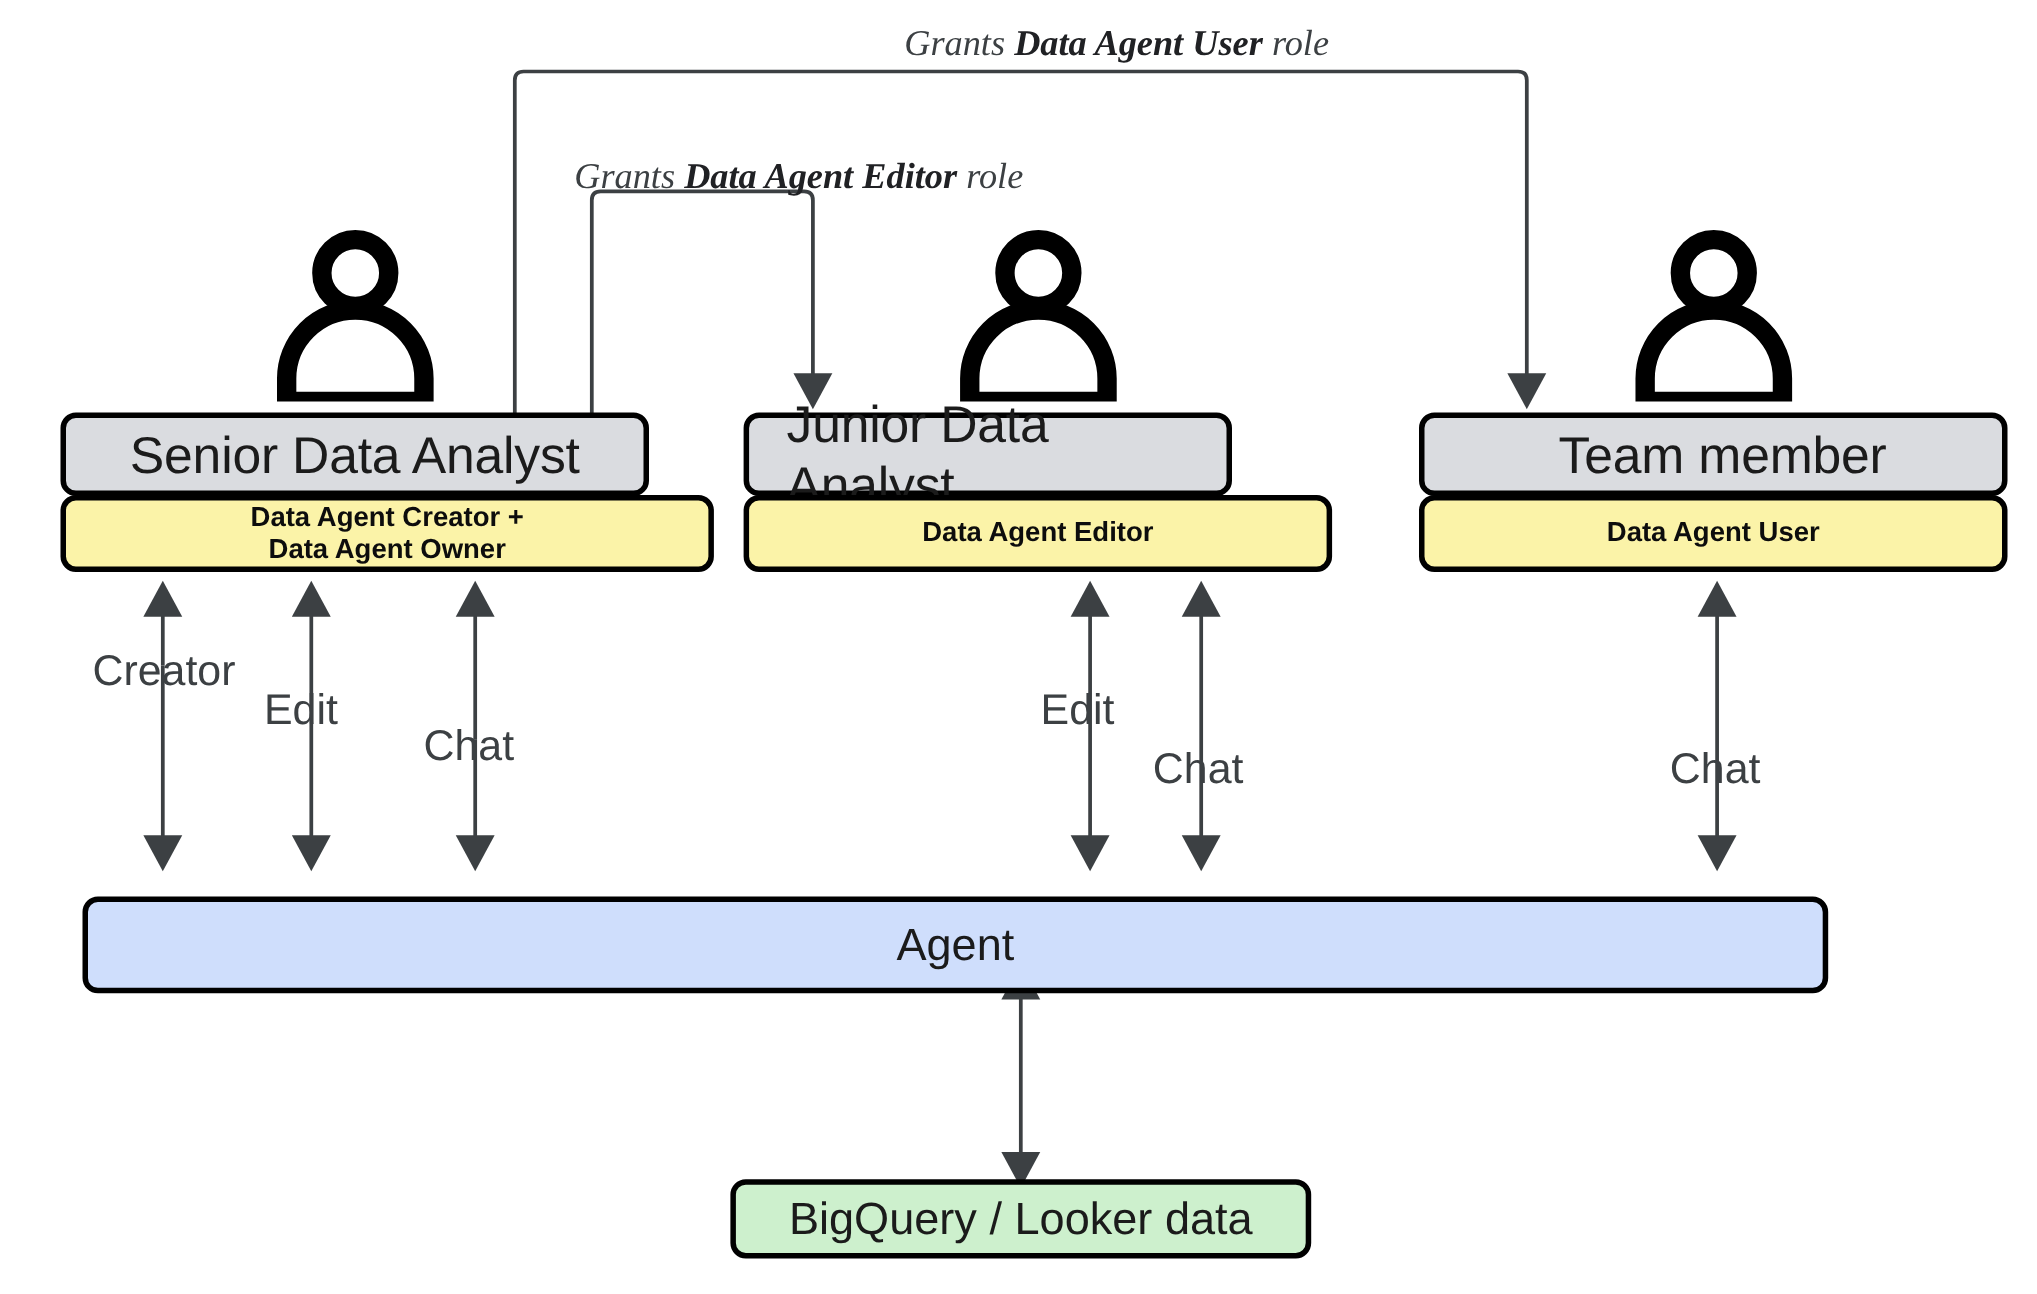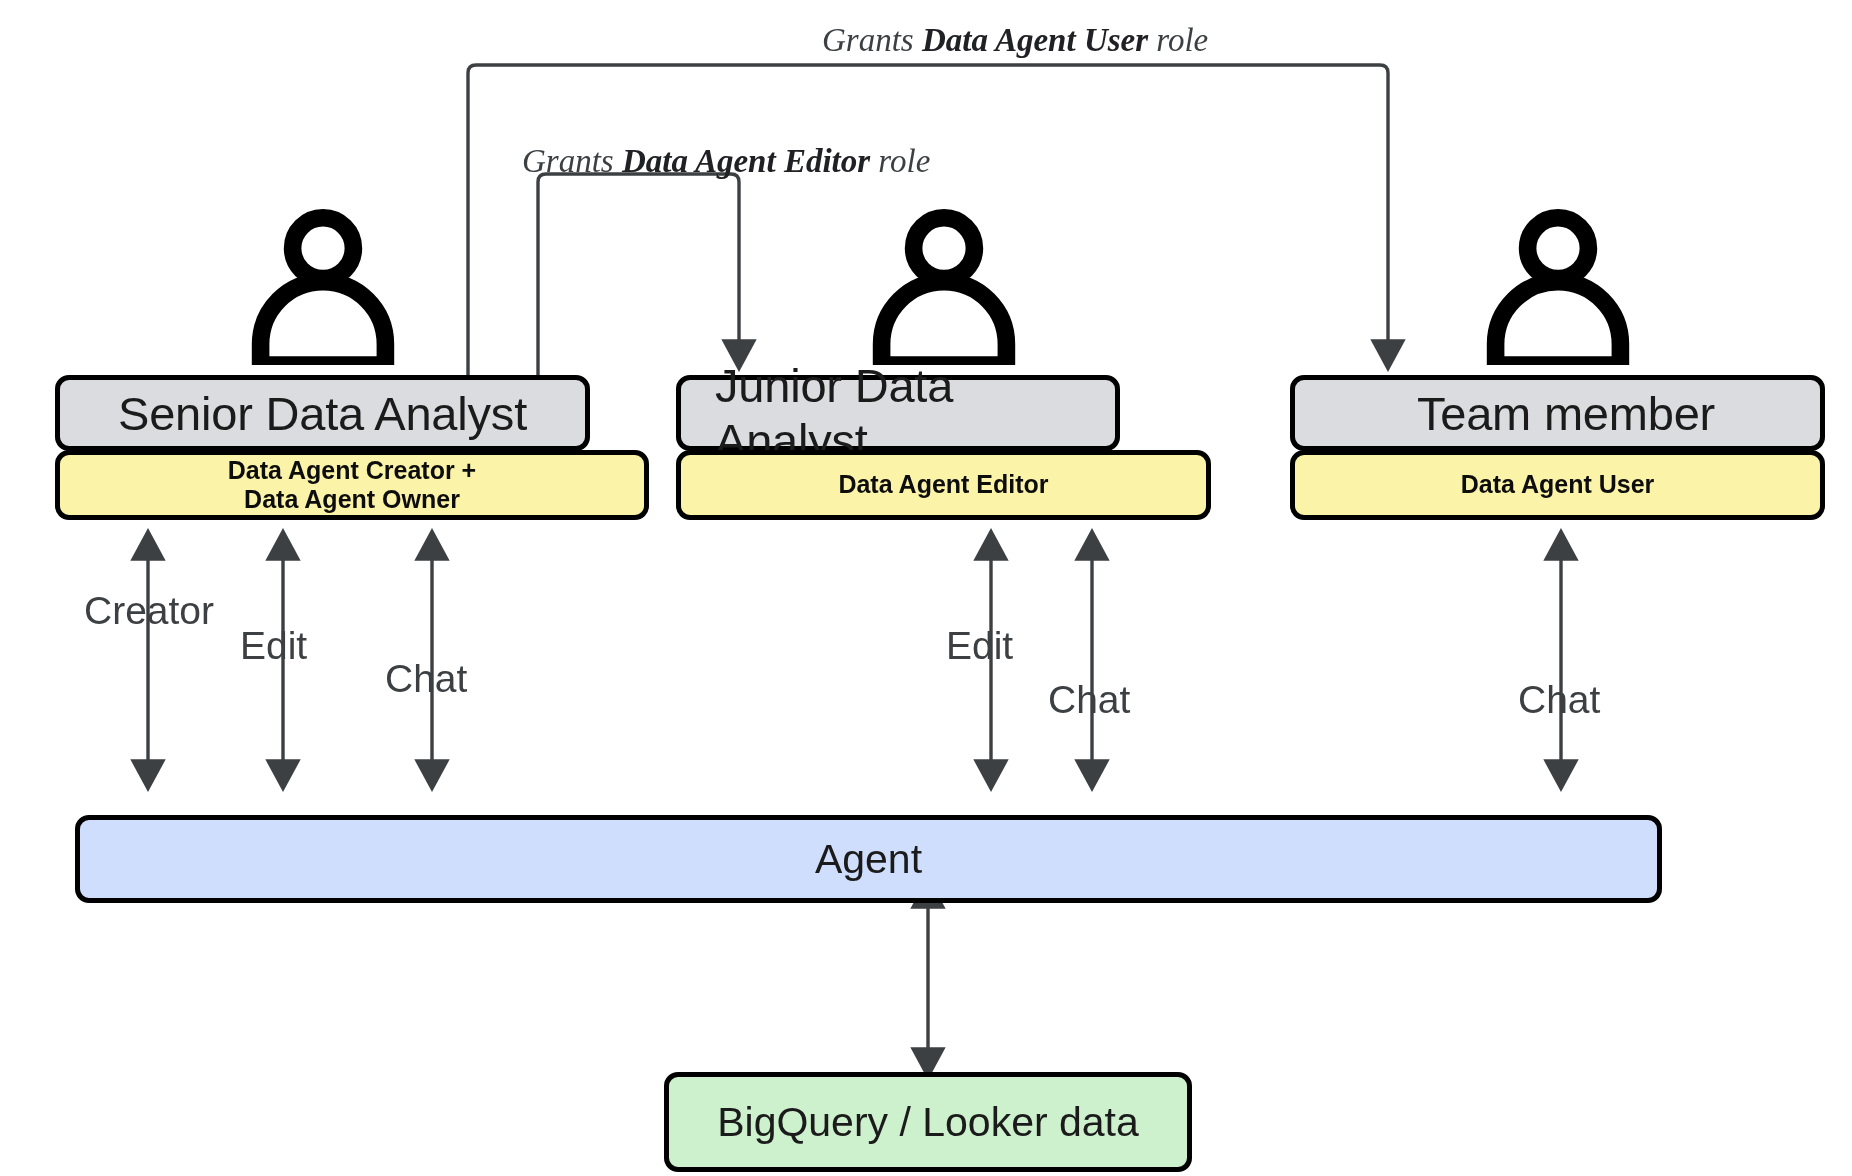--- a/index.html
+++ b/index.html
@@ -226,17 +226,17 @@
 
   <div class="flow-label" style="left:946px; top:624px;">Edit</div>
   <div class="flow-label" style="left:1048px; top:678px;">Chat</div>
 
   <div class="flow-label" style="left:1518px; top:678px;">Chat</div>
 
   <div class="agent-bar" style="left:55px; top:815px; width:1587px; height:88px;margin-left:20px;">
     <span>Agent</span>
   </div>
 
-  <div class="data-box" style="left:664px; top:1072px; width:528px; height:100px;">
+  <div class="data-box" style="left:664px; top:1072px; width:528px; height:72px;">
     <span>BigQuery / Looker data</span>
   </div>
 
 </div>
 
 </body></html>

